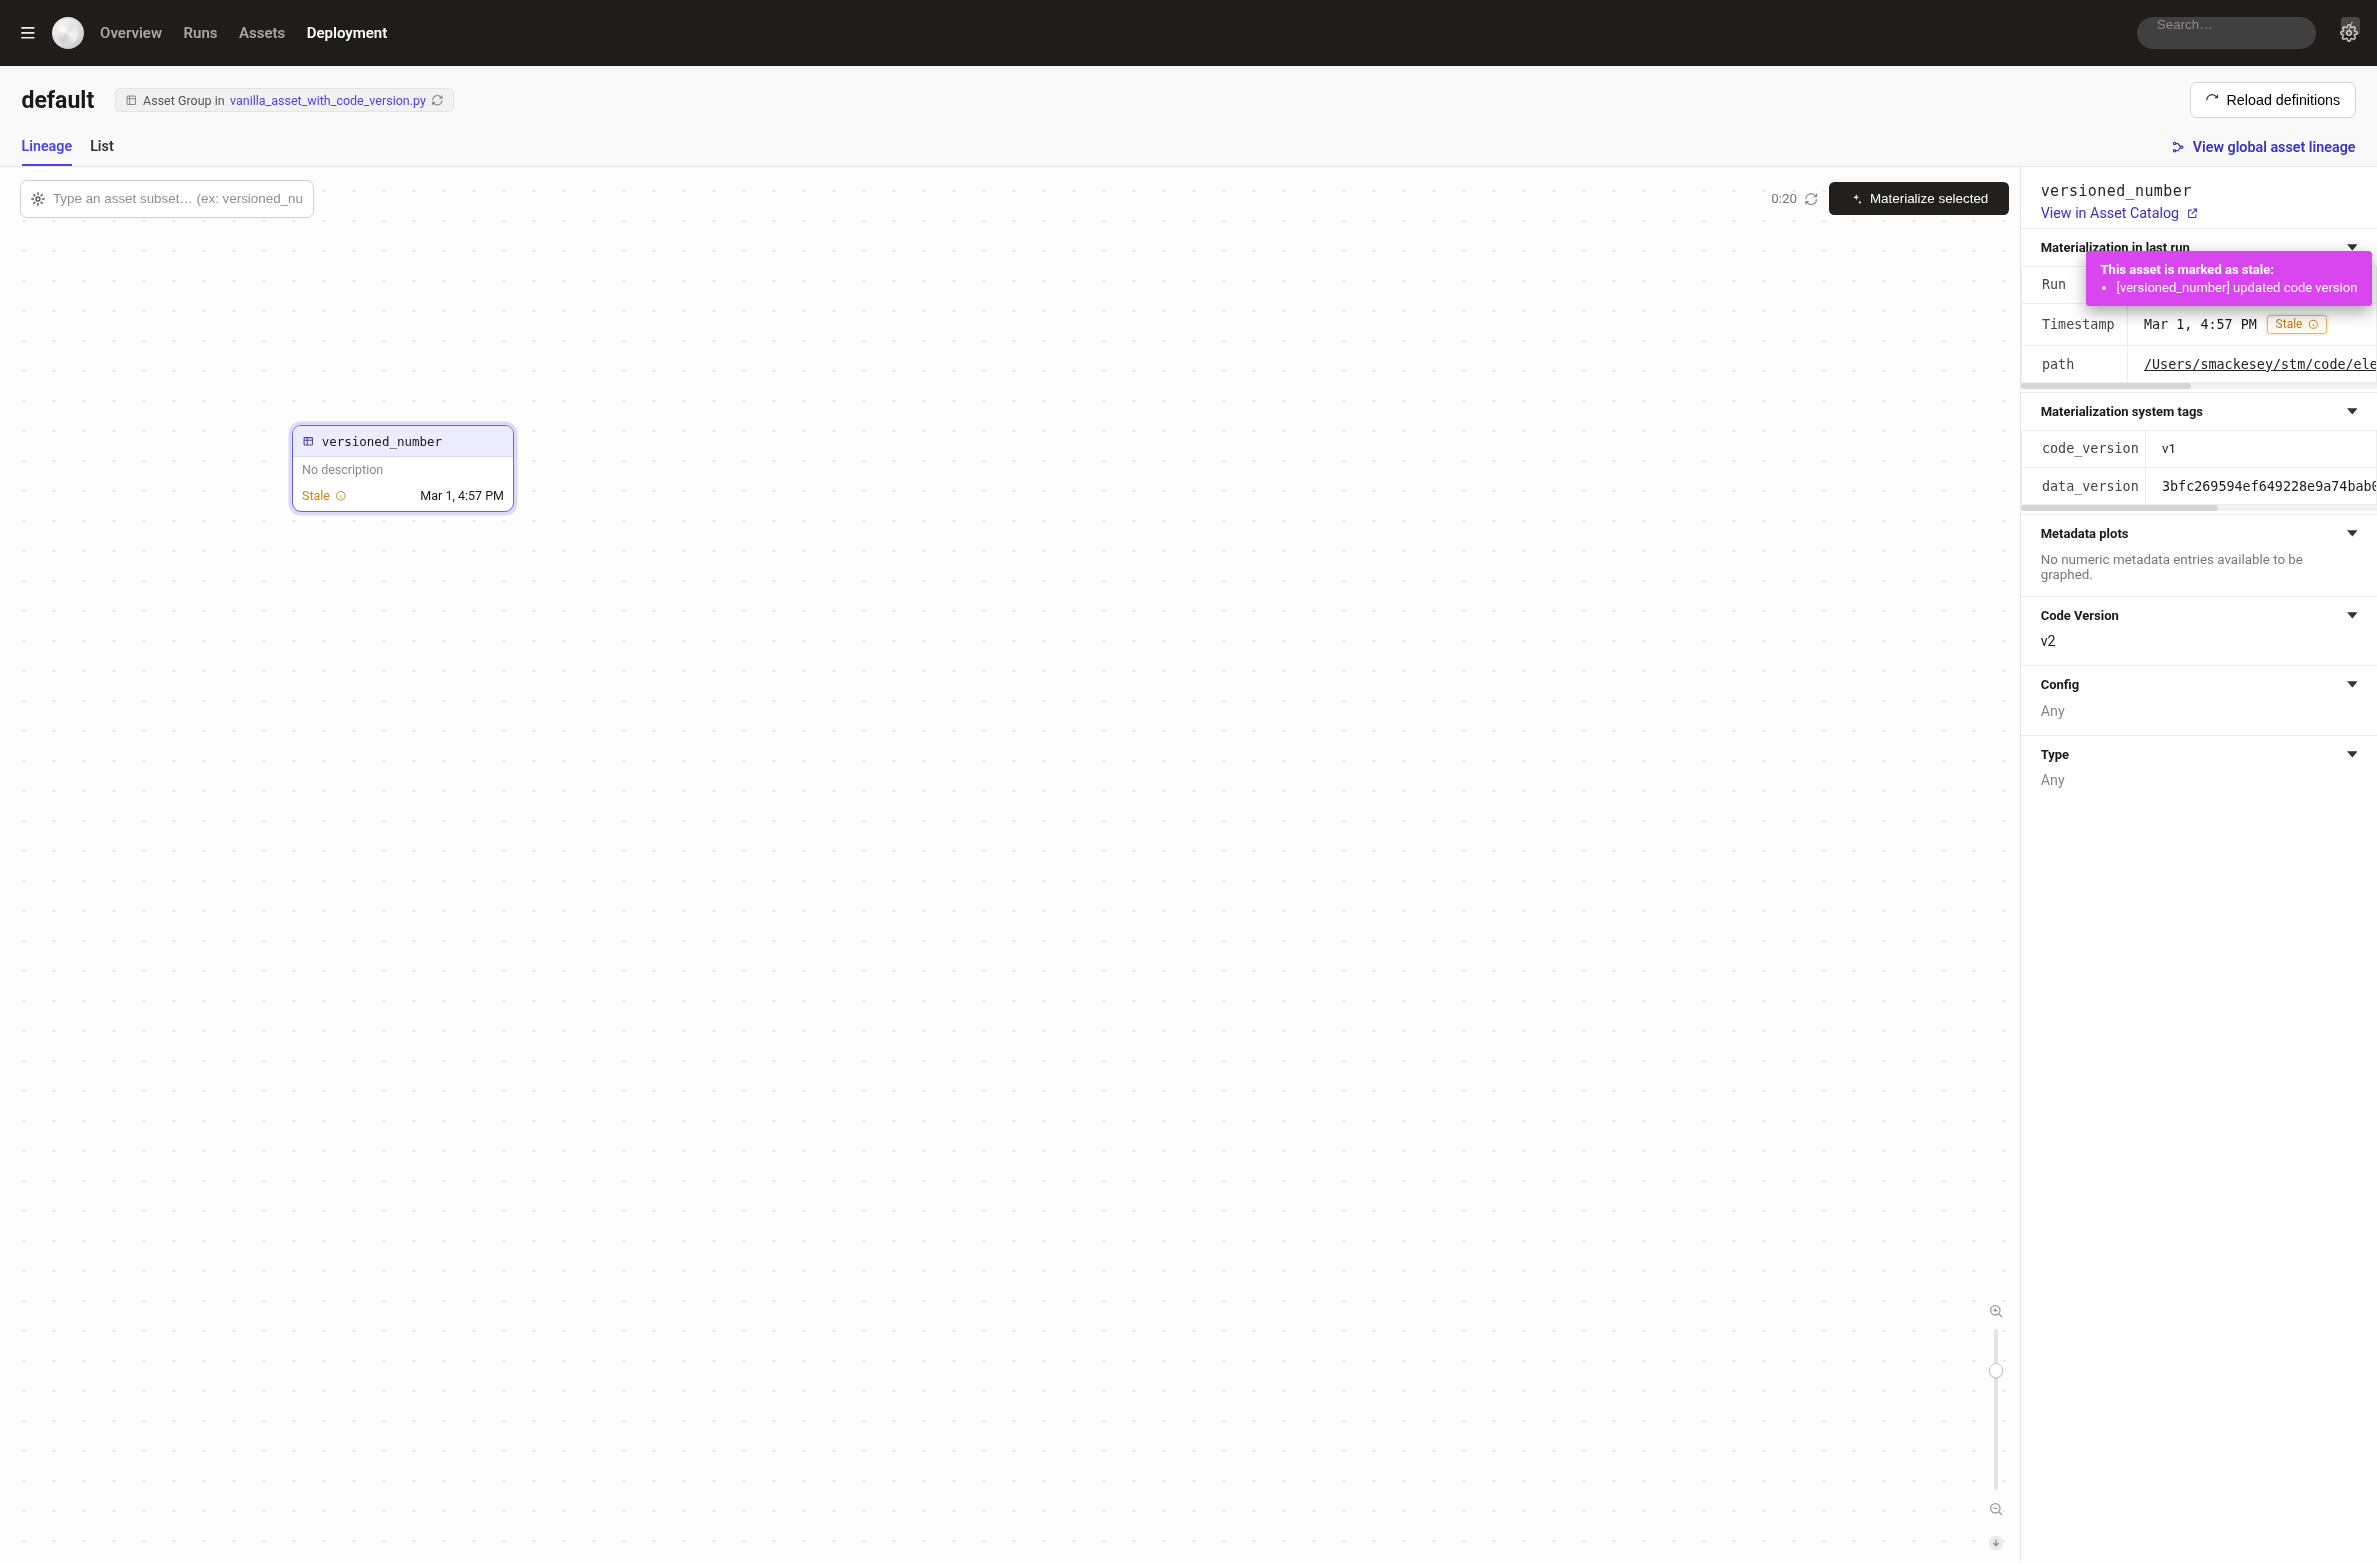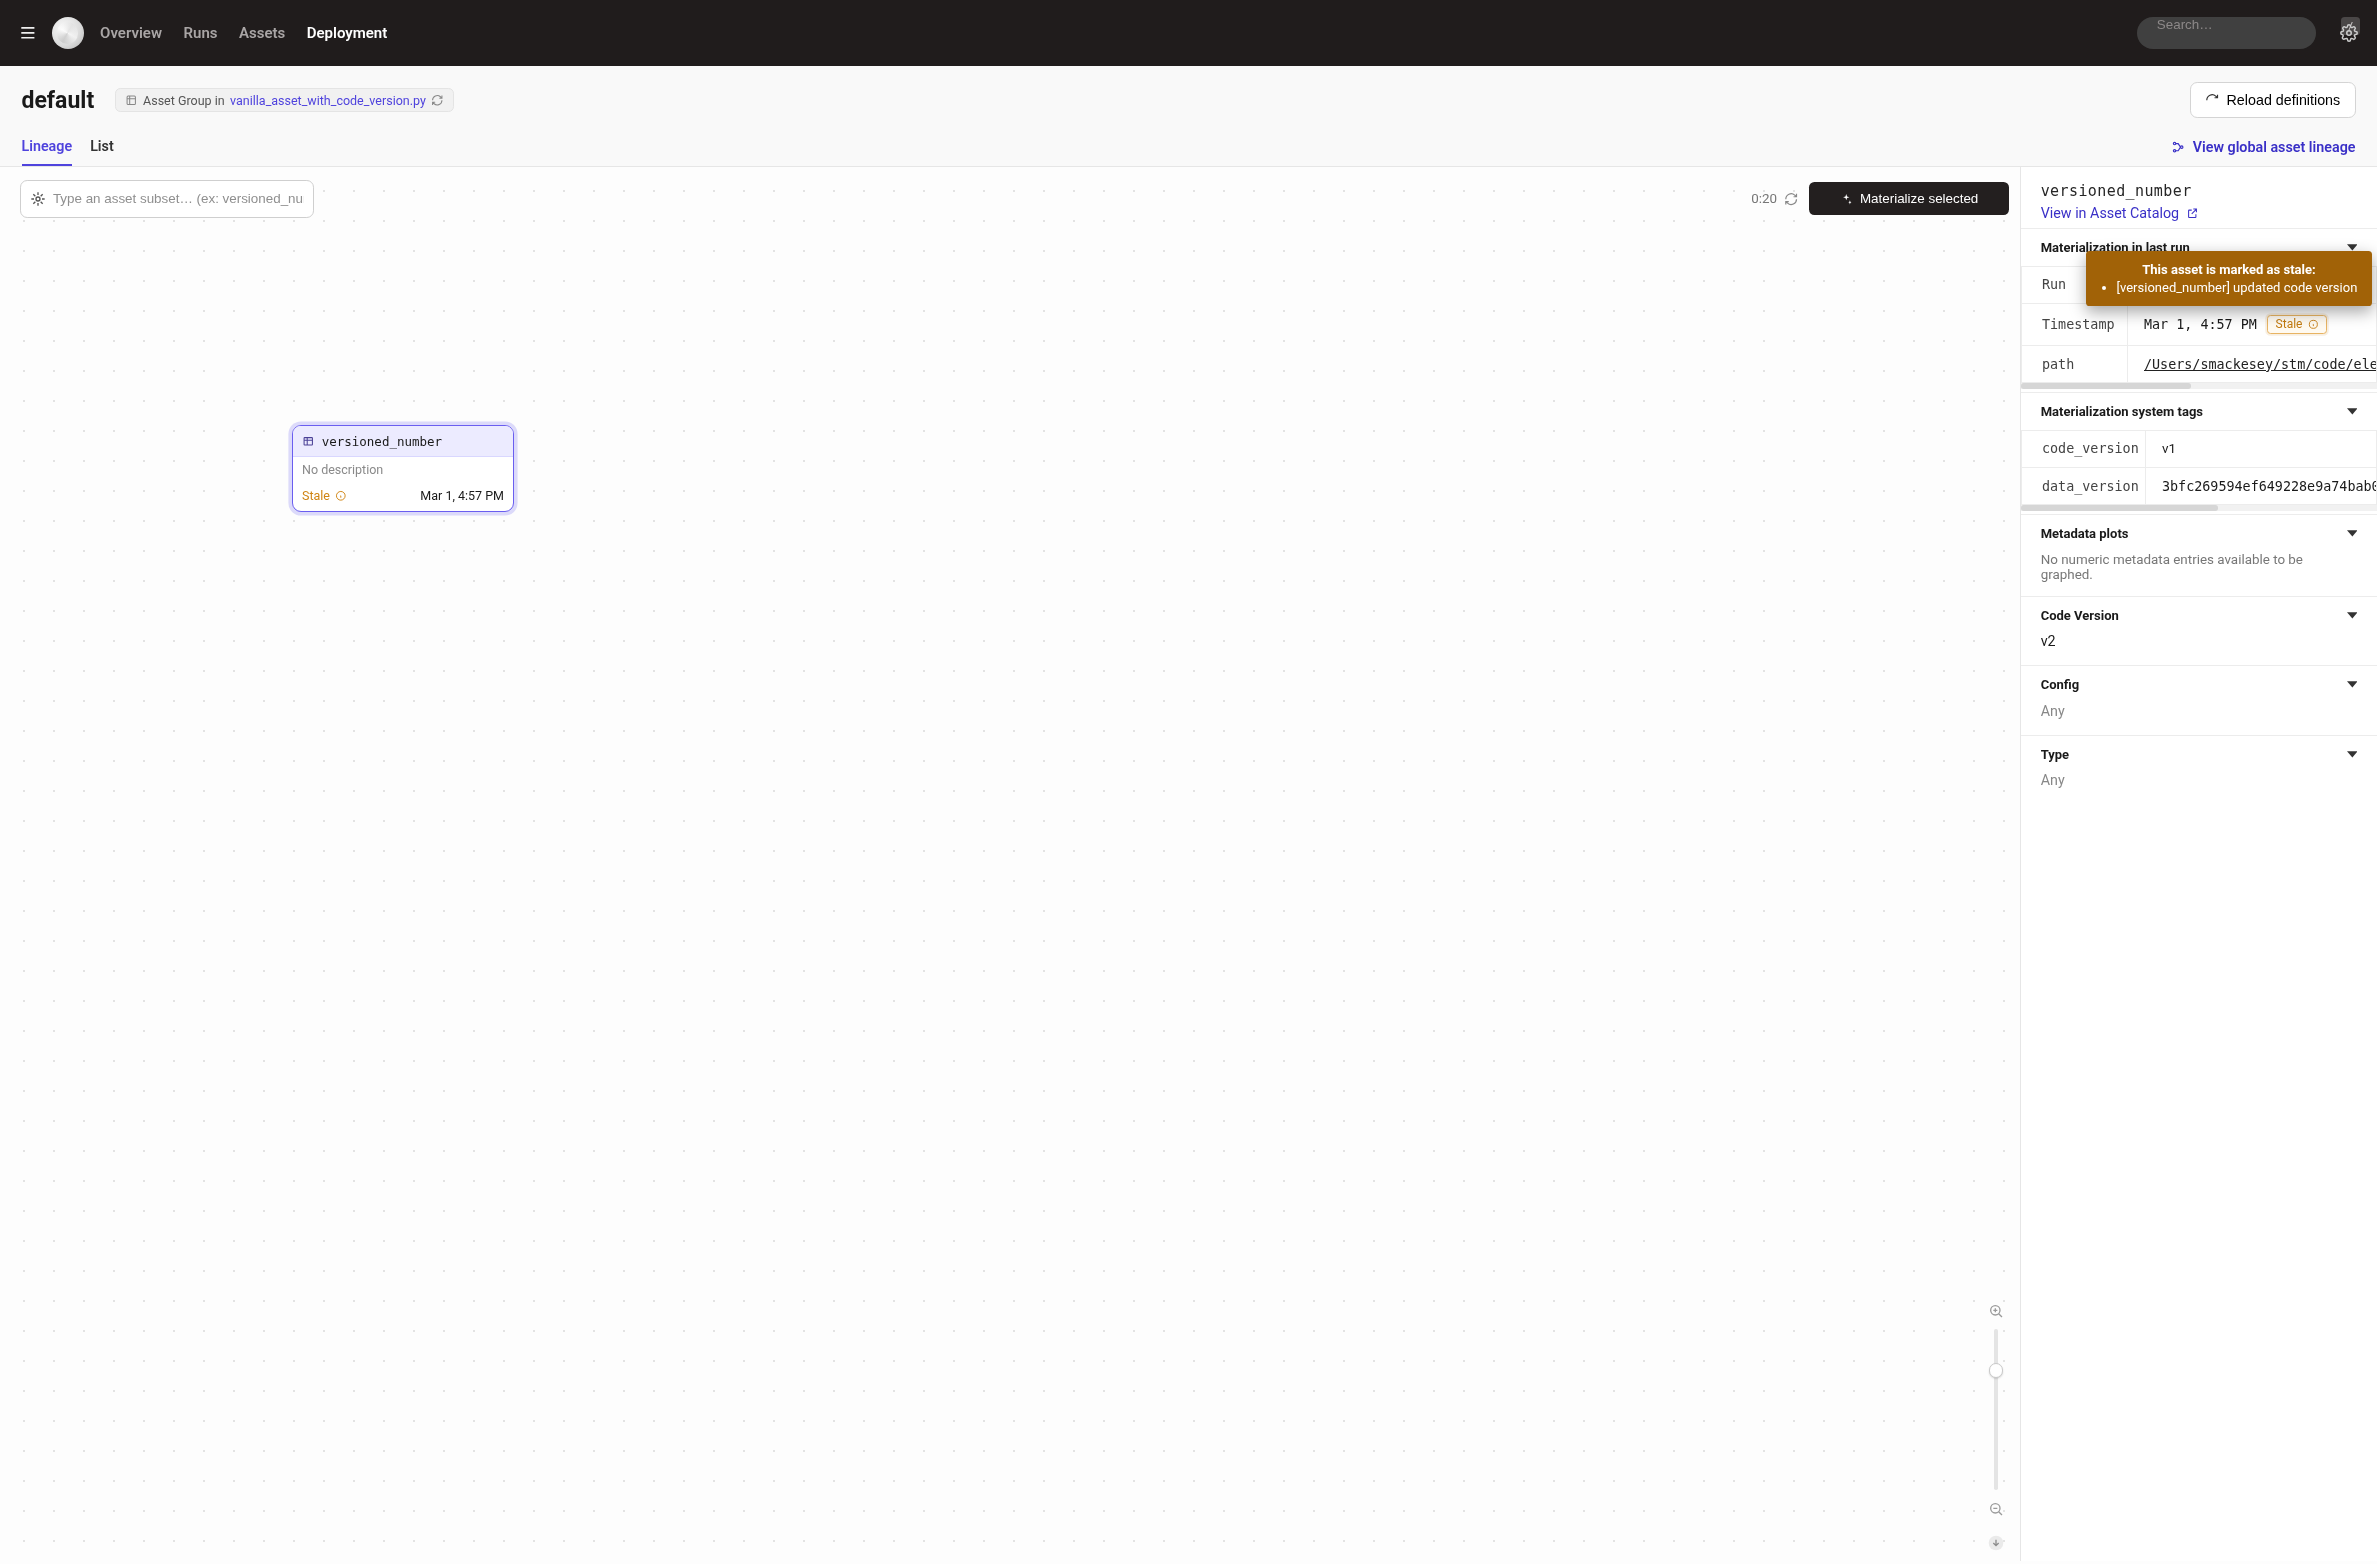--- a/index.html
+++ b/index.html
@@ -127,21 +127,21 @@
   .subset-input svg { width:16px; height:16px; stroke:#555; fill:none; }
   .subset-input input {
     border:0; outline:0; font-size:13.4px; flex:1; color:#333;
   }
   .subset-input input::placeholder { color:#8f8f8f; }
   .canvas-toolbar .spacer { flex:1; }
   .timer { color:#777; font-size:13.4px; display:flex; align-items:center; gap:7.2px; }
   .timer svg { width:14.3px; height:14.3px; stroke:#888; fill:none; }
   .materialize-btn {
     background:#231f1f; color:#fff; border:0; border-radius:5.4px;
-    padding:9px 31px; font-size:13.4px; cursor:pointer;
+    padding:9px 21px; font-size:13.4px; cursor:pointer;
     display:flex; align-items:center; gap:7.2px;
   }
   .materialize-btn svg { width:12.5px; height:12.5px; fill:#fff; }
 
   
   .asset-node {
     position:absolute; left:292px; top:258px; width:222px;
     border:1.8px solid #6a5ef0; border-radius:9px;
     box-shadow:0 0 0 3.6px rgba(106,94,240,.22);
     background:#fff; overflow:hidden;
@@ -220,25 +220,24 @@
   .stale-badge svg { width:10.7px; height:10.7px; stroke:#c37b10; fill:none; }
   .path-link { font-family: ui-monospace, Menlo, monospace; text-decoration:underline; color:#222; }
 
   .hscroll {
     height:5.4px; background:#f1f1f1; position:relative; margin:0 0 0 0;
   }
   .hscroll .bar { position:absolute; left:0; top:0; height:5.4px; width:170px; background:#d6d6d6; border-radius:2.7px; }
 
   
   .tooltip {
-    position:absolute; background:#a16207; color:#fff; border-radius:3.6px;
+    position:absolute; background:#d946ef; color:#fff; border-radius:3.6px;
     padding:10.7px 14.3px; font-size:13px; z-index:50; min-width:260px;
     right:5.4px; top:251px;
     box-shadow:0 5.4px 16px rgba(0,0,0,.35);
-    text-align:center;
   }
   .tooltip .tt-title { font-weight:700; margin-bottom:3.6px; }
   .tooltip ul { margin:0; padding-left:16px; }
 </style>
 </head>
 <body>
 
 <div class="topnav">
   <div class="hamburger">
     <svg viewBox="0 0 24 24" stroke-width="2">

